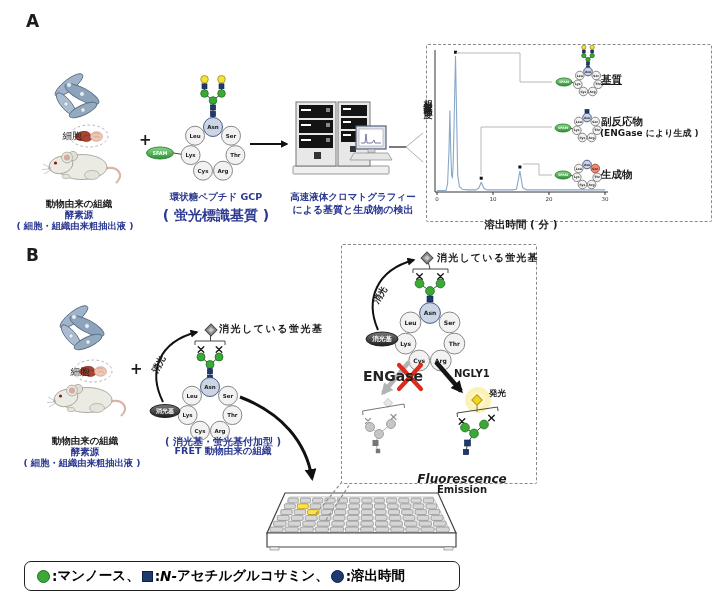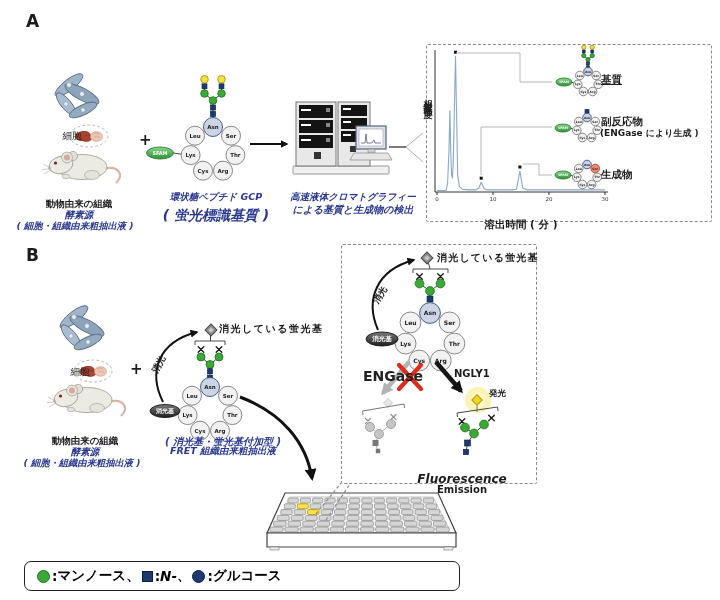--- a/index.html
+++ b/index.html
@@ -2,21 +2,21 @@
 <html style="--accent_blue: #2b3990; --mannose_green: #3aaa35; --glcnac_navy: #1e3a6e; --glucose_navy: #1e3a6e; --galactose_yellow: #f2e23a; --fam_green: #3fae49; --quencher_dark: #3c3c3c; --red_x: #dd2b1c; --chart_line: #8aa8c8; --highlight_yellow: #ffe14d;"><head>
 <meta charset="utf-8">
 <style>
   html,body{margin:0;padding:0;background:#fff;}
   #fig{position:relative;width:720px;height:600px;background:#fff;overflow:hidden;
        font-family:"DejaVu Sans","Liberation Sans",sans-serif;}
   #art{position:absolute;left:0;top:0;}
   .lbl{position:absolute;color:#1c1c1c;white-space:nowrap;line-height:1.12;}
   .cx{transform:translateX(-50%);margin-top:16px;}
   .b{font-weight:bold;} .sb{font-weight:600;}
-  .blue{color:var(--accent_blue);font-style:italic;}
+  .blue{color:var(--accent_blue);}
   .dashbox{position:absolute;border:1.5px dashed #8a8a8a;border-radius:2px;pointer-events:none;}
   .legend{position:absolute;left:24px;top:561px;width:436px;height:30px;border:1.6px solid #222;
           border-radius:7px;display:flex;align-items:center;padding:0 10px;font-size:13.5px;
           font-weight:600;box-sizing:border-box;background:#fff;}
   .sym{display:inline-block;margin:0 2px;box-sizing:border-box;}
   .symc{width:13px;height:13px;border-radius:50%;background:var(--mannose_green);border:1.6px solid #1f6e22;}
   .syms{width:11px;height:11px;background:var(--glcnac_navy);border:1.6px solid #0d1f45;}
   .symc2{width:13px;height:13px;border-radius:50%;background:var(--glucose_navy);border:1.6px solid #0d1f45;}
   
   .res{fill:#f2f2f2;stroke:#7a7a7a;stroke-width:0.9;}
@@ -484,38 +484,39 @@
 <div class="lbl sb" style="left:601px;top:169px;font-size:10.5px;">生成物</div>
 
 <div class="lbl b" style="left:26px;top:246px;font-size:17px;">B</div>
 <div class="lbl cx" style="left:80px;top:351px;font-size:9.5px;">細胞</div>
 <div class="lbl cx sb" style="left:85px;top:420px;font-size:9.5px;">動物由来の組織</div>
 <div class="lbl cx b blue" style="left:85px;top:431px;font-size:9.5px;">酵素源</div>
 <div class="lbl cx sb blue" style="left:82px;top:442px;font-size:9.3px;">( 細胞・組織由来粗抽出液 )</div>
 <div class="lbl b" style="left:130px;top:361px;font-size:15px;">+</div>
 <div class="lbl sb" style="left:150px;top:370px;font-size:9px;transform:rotate(-62deg);transform-origin:0 0;">消光</div>
 <div class="lbl sb" style="left:219px;top:323px;font-size:10px;letter-spacing:1.5px;">消光している蛍光基</div>
-<div class="lbl cx b blue" style="left:223px;top:430px;font-size:9.5px;">FRET 組織由来粗抽出液</div>
+<div class="lbl cx b blue" style="left:223px;top:430px;font-size:9.5px;">FRET 動物由来の組織</div>
 <div class="lbl cx b blue" style="left:223px;top:420px;font-size:10px;">( 消光基・蛍光基付加型 )</div>
 
 <div class="lbl sb" style="left:371px;top:300px;font-size:9px;transform:rotate(-58deg);transform-origin:0 0;">消光</div>
 <div class="lbl sb" style="left:437px;top:252px;font-size:10px;letter-spacing:1.2px;">消光している蛍光基</div>
 <div class="lbl b" style="left:363px;top:369px;font-size:14px;color:#222;">ENGase</div>
 <div class="lbl b" style="left:454px;top:368px;font-size:10px;">NGLY1</div>
 <div class="lbl sb" style="left:489px;top:389px;font-size:8.5px;">発光</div>
 <div class="lbl cx b" style="left:462px;top:457px;font-size:12px;font-style:italic;">Fluorescence</div>
 <div class="lbl cx b" style="left:462px;top:468px;font-size:10px;">Emission</div>
 
 <div class="legend">
   <span class="sym symc"></span>
       <span>: </span>
       <span>マンノース</span>
       <span>、</span>
   <span class="sym syms"></span>
       <span>: </span>
       <i>N-</i>
+      <span> アセチルグルコサミン</span>
       <span>、</span>
   <span class="sym symc2"></span>
       <span>: </span>
-      <span>グルコース</span>
+      <span>溶出時間</span>
 </div>
 
 </div>
 
 </body></html>

